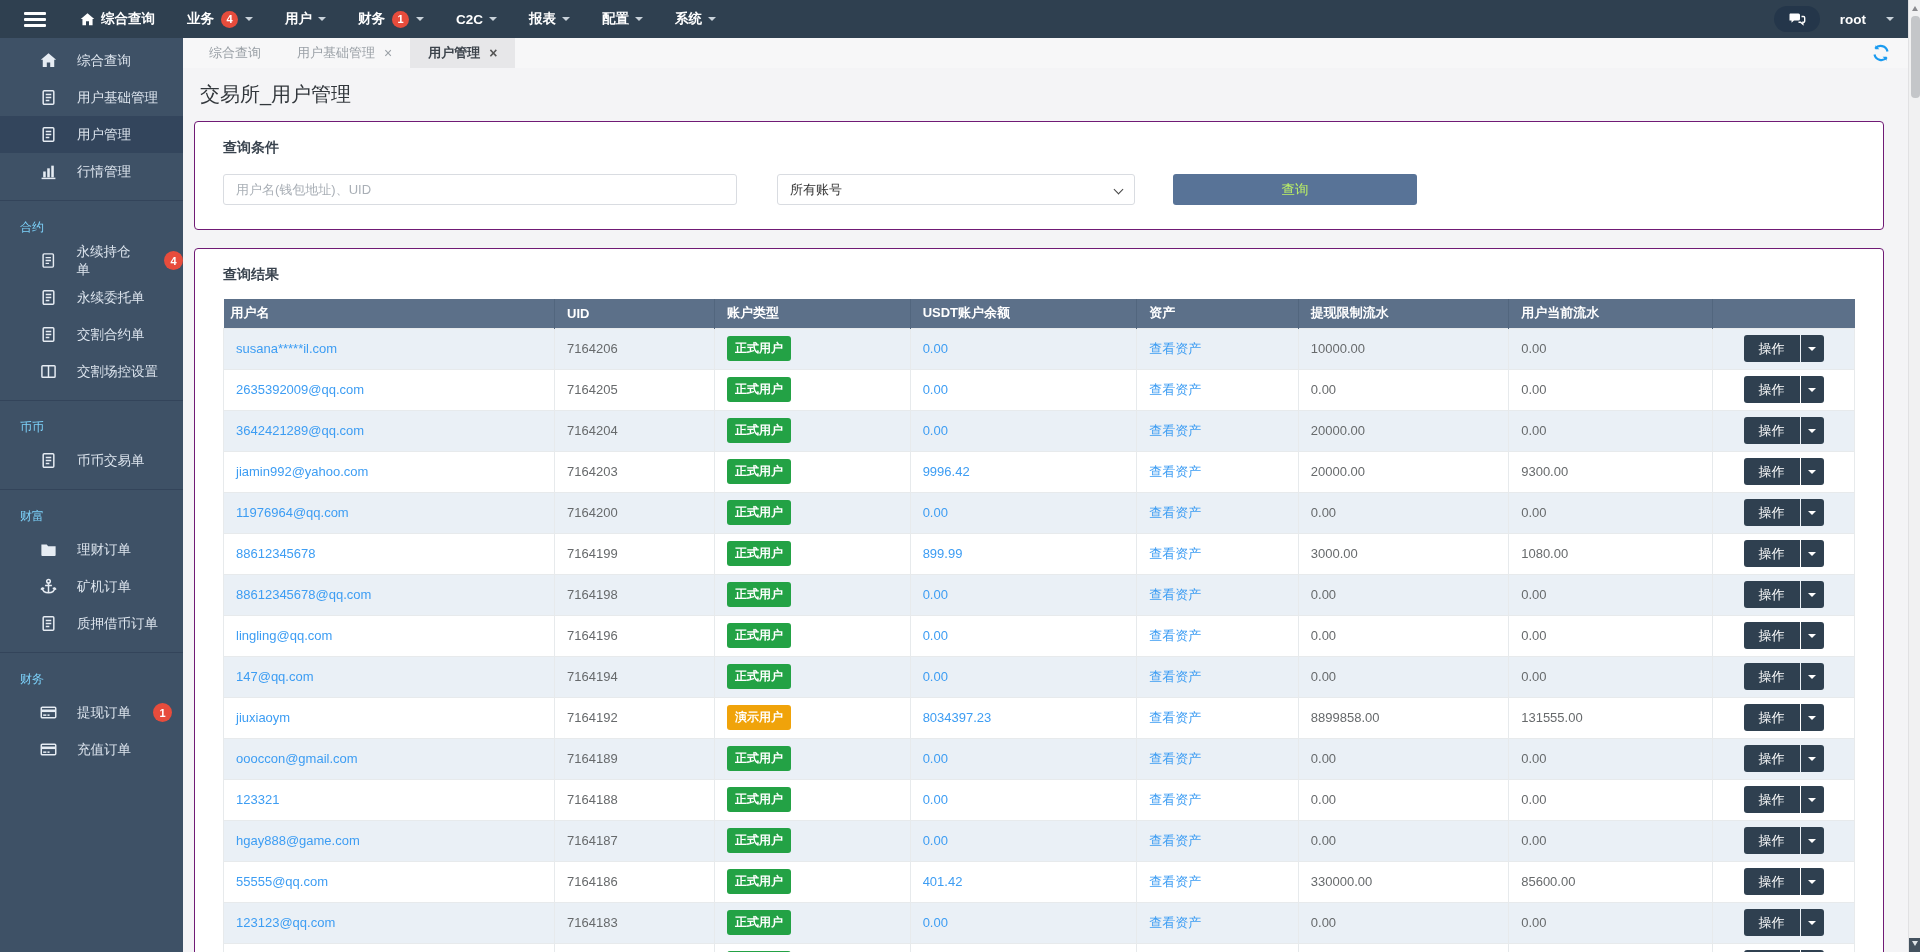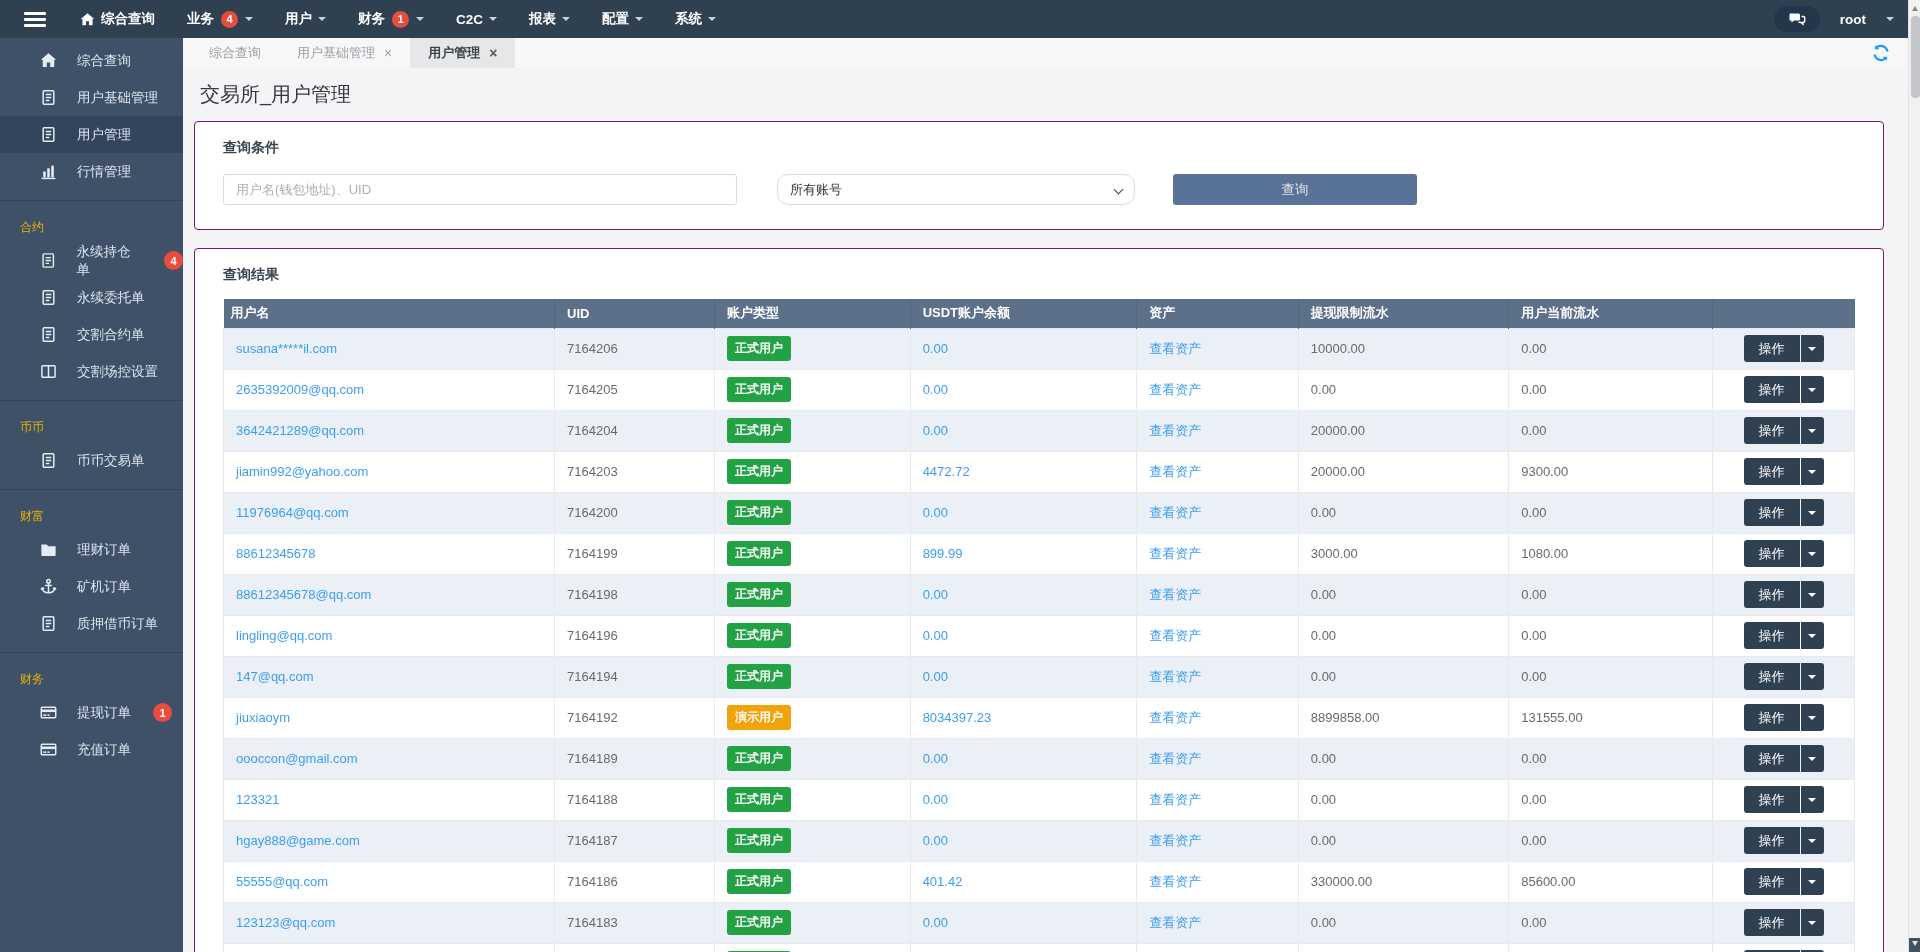--- a/index.html
+++ b/index.html
@@ -23,21 +23,21 @@
   .topbar-right { margin-left:auto; display:flex; align-items:center; gap:20px; }
   .chat-pill { width:46px; height:26px; border-radius:14px; background:#24364a;
     display:flex; align-items:center; justify-content:center; cursor:pointer; }
   .root-name { font-size:13.5px; font-weight:700; color:#fff; cursor:pointer; }
 
   
   .sidebar { position:absolute; top:38px; left:0; width:183px; height:914px;
     background:#3e5166; overflow:hidden; }
   .side-group { padding:4px 0 10px; }
   .side-group + .side-group { border-top:1px solid #33445a; }
-  .side-group-title { font-size:12px; color:#eab308; padding:14px 8px 6px 20px; }
+  .side-group-title { font-size:12px; color:#7dd3fc; padding:14px 8px 6px 20px; }
   .side-item { height:37px; display:flex; align-items:center; padding-left:40px; gap:20px;
     color:#dde5ee; font-size:13.5px; cursor:pointer; position:relative; }
   .side-item.active { background:#33455c; }
   .side-item .icn { width:17px; height:17px; display:inline-flex; color:#e6ecf3; }
   .side-badge { background:#e74c3c; color:#fff; min-width:19px; height:19px; border-radius:10px;
     font-size:11px; font-weight:700; display:inline-flex; align-items:center; justify-content:center;
     padding:0 5px; margin-left:2px; }
 
   
   .main { position:absolute; top:38px; left:183px; right:12px; height:914px; overflow:hidden; }
@@ -54,27 +54,27 @@
 
   .panel { background:#fff; border:1px solid #701a75; border-radius:4px; margin:0 24px 18px 11px; }
   .panel-title { font-size:14px; font-weight:700; color:#39434e; }
 
   .panel.query { padding:17px 28px 24px; }
   .query-row { display:flex; align-items:center; margin-top:17px; }
   .query-input { width:514px; height:31px; border:1px solid #d9dce1; border-radius:3px;
     padding:0 12px; font-size:13px; color:#333; outline:none;
     font-family:"Liberation Sans","DejaVu Sans",sans-serif; }
   .query-input::placeholder { color:#a9afb6; }
-  .combobox { width:358px; height:31px; border:1px solid #d9dce1; border-radius:11px; margin-left:40px;
+  .combobox { width:358px; height:31px; border:1px solid #d9dce1; border-radius:3px; margin-left:40px;
     background:#fff; display:flex; align-items:center; padding:0 12px; font-size:13px; color:#333;
     cursor:pointer; position:relative; }
   .combobox .chev { position:absolute; right:12px; top:11px; width:7px; height:7px;
     border-right:1.5px solid #444; border-bottom:1.5px solid #444; transform:rotate(45deg); }
   .search-btn { width:244px; height:31px; margin-left:38px; background:#587397; border:none;
-    border-radius:3px; color:#e5e5e5; font-size:13.5px; cursor:pointer;
+    border-radius:3px; color:#bef264; font-size:13.5px; cursor:pointer;
     font-family:Liberation Mono, monospace; }
 
   .panel.results { padding:17px 28px 0; margin-bottom:0; }
   .results table { width:100%; border-collapse:collapse; table-layout:fixed; margin-top:15px;
     font-size:13px; }
   .results th { background:#5c7089; color:#fff; font-weight:600; text-align:left; height:29px;
     padding:0 12px; border-left:1px solid #52667e; white-space:nowrap; overflow:hidden; }
   .results th:first-child { border-left:none;padding-left:7px; }
   .results td { height:41px; padding:0 12px; border:1px solid #e7eaec; color:#676a6c;
     white-space:nowrap; overflow:hidden; background:#fff; }
@@ -461,21 +461,21 @@
         <button class="btn-op-caret">
                   <i></i>
                 </button>
       </span>
     </td>
   </tr>
           <tr>
     <td><a class="t-username">jiamin992@yahoo.com</a></td>
     <td class="t-uid">7164203</td>
     <td><span class="badge t-badge normal">正式用户</span></td>
-    <td><a class="t-balance">4472.72</a></td>
+    <td><a class="t-balance">9996.42</a></td>
     <td><a class="t-asset">查看资产</a></td>
     <td class="t-wlimit">20000.00</td>
     <td class="t-cflow">9300.00</td>
     <td class="action-cell">
       <span class="split">
         <button class="btn-op t-action">操作</button>
         <button class="btn-op-caret">
                   <i></i>
                 </button>
       </span>

